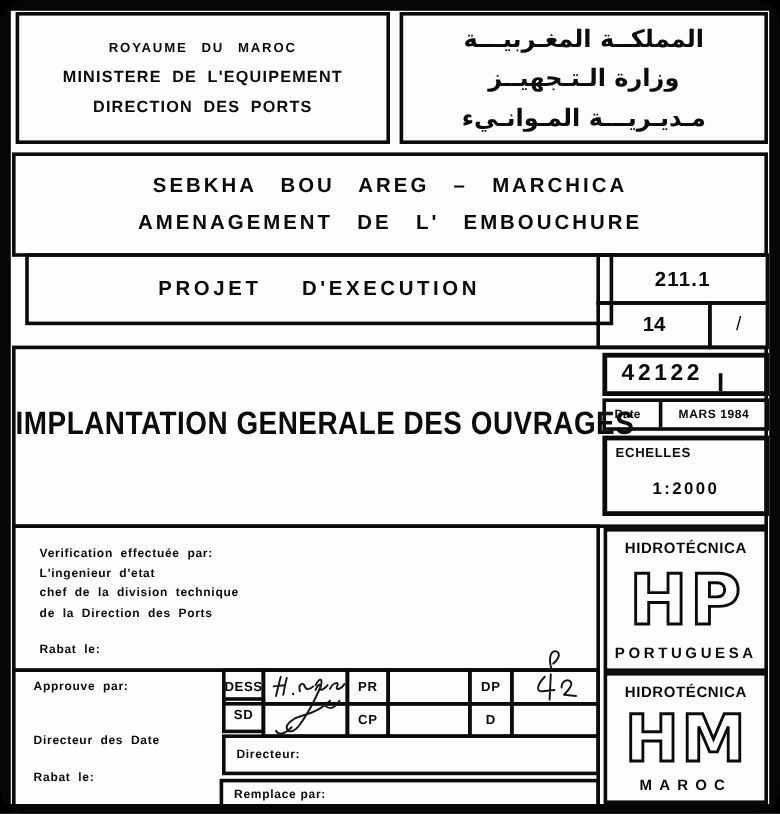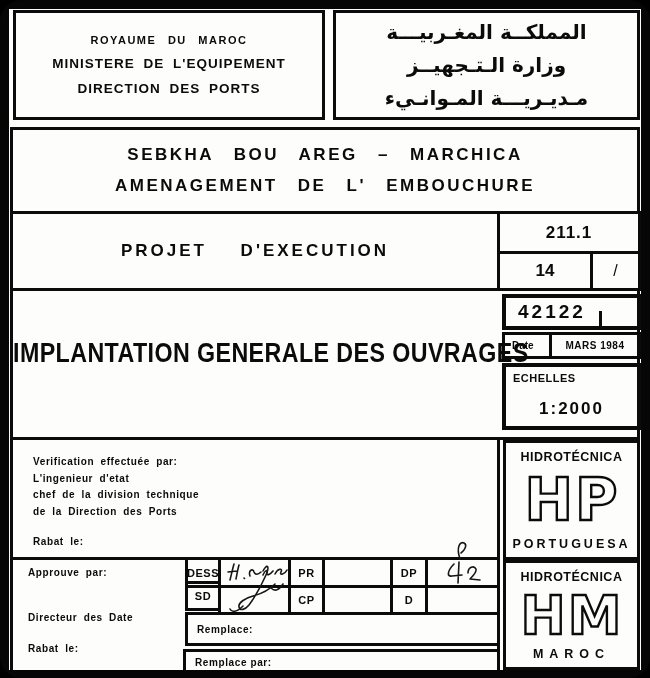--- a/index.html
+++ b/index.html
@@ -16,39 +16,39 @@
   #hdr-left .l1{font-size:11px;font-weight:bold;letter-spacing:1.5px;word-spacing:7px;}
   #hdr-left .l2,#hdr-left .l3{font-size:13.5px;font-weight:bold;letter-spacing:1px;word-spacing:4px;}
   #hdr-right{left:324px;top:1px;width:307px;height:110px;direction:rtl;
              font-family:"DejaVu Sans",sans-serif;font-weight:bold;font-size:20px;line-height:33px;text-align:center;}
 
   
   #band{left:1px;top:118px;width:630px;height:87px;gap:11px;}
   #band div{font-size:17px;font-weight:bold;letter-spacing:2.5px;word-spacing:13px;}
 
   
-  #cell-projet{left:1px;top:202px;width:490px;height:80px;}
+  #cell-projet{left:12px;top:202px;width:490px;height:60px;}
   #cell-projet div{font-size:17px;font-weight:bold;letter-spacing:3px;word-spacing:26px;}
   #cell-296{left:488px;top:202px;width:144px;height:43px;font-size:17px;font-weight:bold;letter-spacing:1px;}
   #cell-14{left:488px;top:242px;width:96px;height:40px;font-size:17px;font-weight:bold;}
   #cell-slash{left:581px;top:242px;width:51px;height:40px;font-size:16px;}
 
   
   #row-main{left:1px;top:279px;width:630px;height:152px;}
   #main-title{position:absolute;left:4px;top:329px;font-size:27px;font-weight:bold;white-space:nowrap;
               transform:scaleX(0.86);transform-origin:left center;letter-spacing:0.5px;}
   #box-num{left:493px;top:285px;width:139px;height:36px;}
   #box-num .n{position:absolute;left:12px;top:3px;font-size:19px;font-weight:bold;letter-spacing:3px;}
   #num-tick{position:absolute;left:93px;bottom:0;width:3px;height:15px;background:#0b0b0b;}
   #box-date{left:493px;top:323px;width:139px;height:27px;display:flex;align-items:stretch;}
   #box-date .dl{width:44px;display:flex;align-items:center;padding-left:7px;font-size:10px;font-weight:bold;box-sizing:border-box;}
   #box-date .dv{flex:1;display:flex;align-items:center;justify-content:center;font-size:10px;font-weight:bold;letter-spacing:0.5px;border-left:3px solid #0b0b0b;}
   #box-ech{left:493px;top:354px;width:139px;height:67px;}
   #box-ech .el{position:absolute;left:7px;top:5px;font-size:11px;font-weight:bold;letter-spacing:0.5px;}
-  #box-ech .ev{position:absolute;left:0;right:0;top:32px;text-align:center;font-size:17px;font-weight:bold;letter-spacing:2px;}
+  #box-ech .ev{position:absolute;left:0;right:0;top:32px;text-align:center;font-size:14px;font-weight:bold;letter-spacing:2px;}
 
   
   #verif{left:1px;top:428px;width:490px;height:123px;padding:14px 18px 0 20px;box-sizing:border-box;}
   #verif div{font-size:10px;font-weight:bold;letter-spacing:0.6px;word-spacing:3px;line-height:16.5px;}
   #verif .rab{margin-top:14px;}
 
   
   #approval{left:1px;top:548px;width:490px;height:120px;}
   .app-label{position:absolute;font-size:10px;font-weight:bold;letter-spacing:0.6px;word-spacing:3px;}
   #lbl-approuve{left:19px;top:558px;}
@@ -138,21 +138,21 @@
     <div class="tcell lab" style="left:381px;top:548px;width:38px;height:31px;">DP</div>
     <div class="tcell" style="left:416px;top:548px;width:75px;height:31px;"></div>
 
     <div class="tcell lab" style="left:176px;top:572px;width:36px;height:30px;">SD</div>
     <div class="tcell" style="left:209px;top:576px;width:73px;height:30px;"></div>
     <div class="tcell lab" style="left:279px;top:576px;width:37px;height:30px;">CP</div>
     <div class="tcell" style="left:313px;top:576px;width:71px;height:30px;"></div>
     <div class="tcell lab" style="left:381px;top:576px;width:38px;height:30px;">D</div>
     <div class="tcell" style="left:416px;top:576px;width:75px;height:30px;"></div>
 
-    <div class="trow" style="left:176px;top:603px;width:315px;height:34px;">Remplace:</div>
+    <div class="trow" style="left:176px;top:603px;width:315px;height:34px;">Directeur:</div>
     <div class="trow" style="left:174px;top:640px;width:317px;height:27px;">Remplace par:</div>
 
     <svg class="sig" style="left:212px;top:550px;" width="70" height="27" viewBox="0 0 70 27">
       <path d="M9 21 C11 13 12 8 13 5 M7 13 L16 12 M15 20 C16 15 17 9 18 6 M23 19 L23.5 19.5 M29 17 C27 11 32 9 33 13 C34 16 37 16 40 13 M42 16 C44 11 47 10 46 14 C45 17 49 16 52 12 M54 15 C57 9 62 9 60 13 C58 17 64 15 66 11"></path>
     </svg>
     <svg class="sig" style="left:215px;top:552px;" width="75" height="55" viewBox="0 0 75 55">
       <path d="M39 10 C43 2 46 5 42 14 C38 23 31 36 25 44 C21 49 16 50 15 46 C14 42 21 37 29 35 C37 33 45 29 51 23 M47 27 C51 31 55 29 59 23 M19 45 C13 51 8 52 6 48"></path>
     </svg>
     <svg class="sig" style="left:432px;top:550px;" width="52" height="28" viewBox="0 0 52 28">
       <path d="M13 5 C7 11 5 18 11 17 L21 16 M18 3 L17 24 M27 14 C27 8 33 6 35 10 C36 13 32 17 29 20 L39 21"></path>

